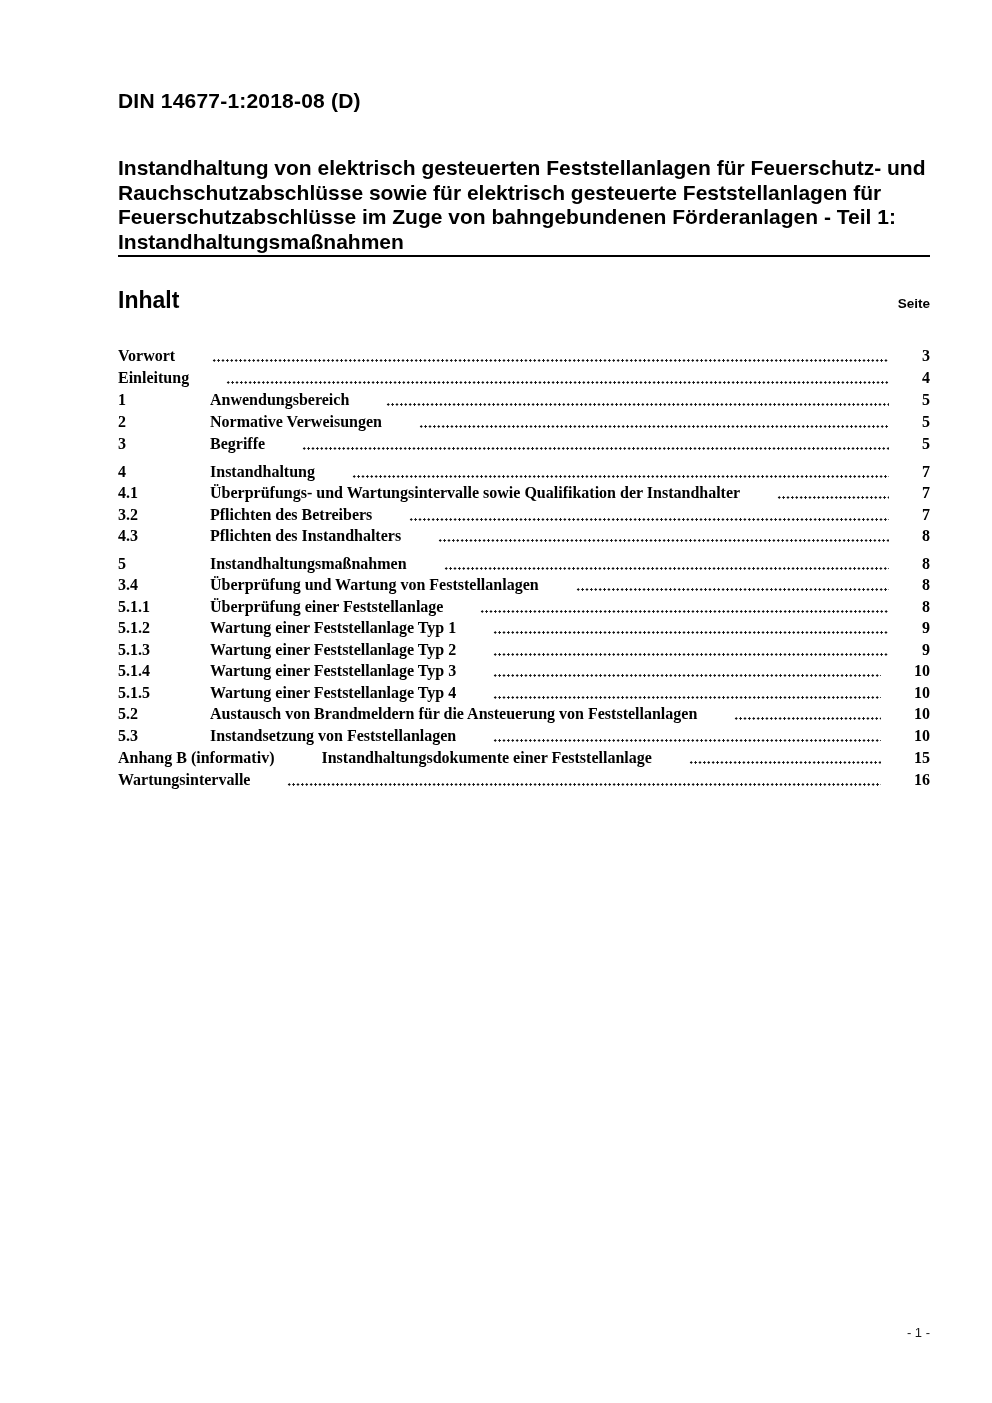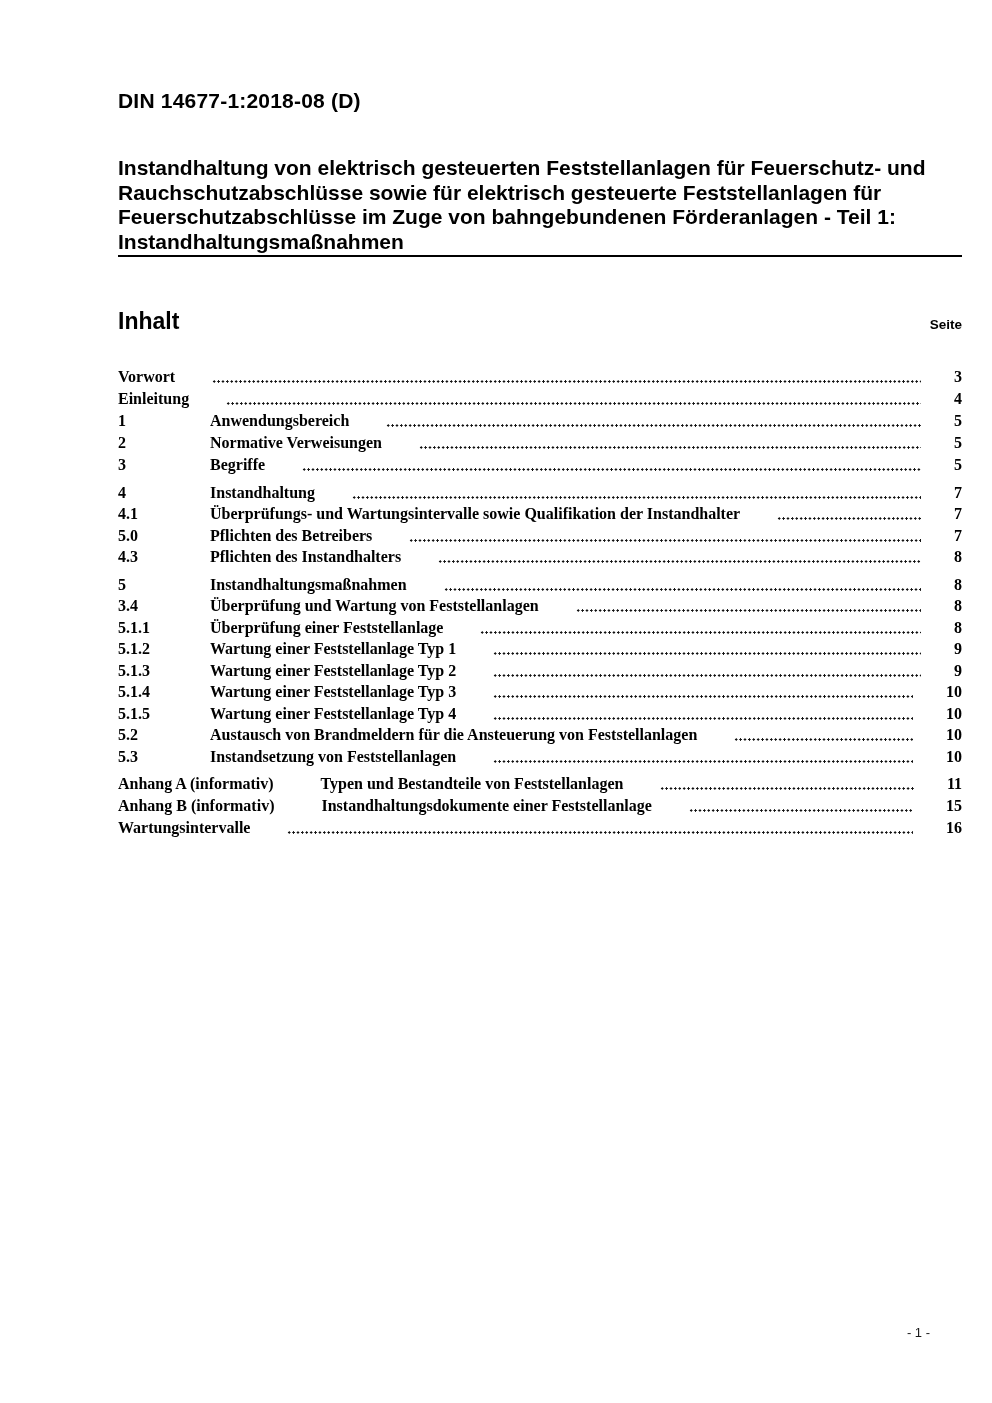--- a/index.html
+++ b/index.html
@@ -4,21 +4,21 @@
 <style>
   html, body { margin: 0; padding: 0; background: #ffffff; }
   .page {
     position: relative;
     width: 992px;
     height: 1403px;
     background: #ffffff;
     color: #000000;
     font-family: "Liberation Sans", sans-serif;
     box-sizing: border-box;
-    padding: 88px 30px 0 118px;
+    padding: 88px 62px 0 118px;
     overflow: hidden;
   }
   .doc-code {
     margin: 0;
     font-size: 21px;
     line-height: 26px;
     font-weight: bold;
     letter-spacing: 0.2px;
   }
   .doc-title {
@@ -31,21 +31,21 @@
   .title-rule {
     margin: 1px 0 0 0;
     border: none;
     border-top: 2px solid #000;
     width: 100%;
   }
   .toc-head {
     display: flex;
     justify-content: space-between;
     align-items: baseline;
-    margin-top: 50px;
+    margin-top: 29px;
   }
   .toc-heading {
     margin: 0;
     font-size: 23px;
     line-height: 28px;
     font-weight: bold;
   }
   .seite-label {
     font-size: 13.5px;
     font-weight: bold;
@@ -152,21 +152,21 @@
     <span class="dots"></span>
     <span class="pg">7</span>
   </div>
       <div class="toc-row sm">
     <span class="num">4.1</span>
     <span class="label">Überprüfungs- und Wartungsintervalle sowie Qualifikation der Instandhalter</span>
     <span class="dots"></span>
     <span class="pg">7</span>
   </div>
       <div class="toc-row sm">
-    <span class="num">5.0</span>
+    <span class="num">3.2</span>
     <span class="label">Pflichten des Betreibers</span>
     <span class="dots"></span>
     <span class="pg">7</span>
   </div>
       <div class="toc-row sm">
     <span class="num">4.3</span>
     <span class="label">Pflichten des Instandhalters</span>
     <span class="dots"></span>
     <span class="pg">8</span>
   </div>
@@ -217,26 +217,20 @@
     <span class="label">Austausch von Brandmeldern für die Ansteuerung von Feststellanlagen</span>
     <span class="dots"></span>
     <span class="pg">10</span>
   </div>
       <div class="toc-row sm">
     <span class="num">5.3</span>
     <span class="label">Instandsetzung von Feststellanlagen</span>
     <span class="dots"></span>
     <span class="pg">10</span>
   </div>
-      <div class="toc-row md">
-    <span class="num anhang">Anhang A (informativ)</span>
-    <span class="label">Typen und Bestandteile von Feststellanlagen</span>
-    <span class="dots"></span>
-    <span class="pg">11</span>
-  </div>
       <div class="toc-row lg">
     <span class="num anhang">Anhang B (informativ)</span>
     <span class="label">Instandhaltungsdokumente einer Feststellanlage</span>
     <span class="dots"></span>
     <span class="pg">15</span>
   </div>
       <div class="toc-row lg">
 
     <span class="label">Wartungsintervalle</span>
     <span class="dots"></span>

